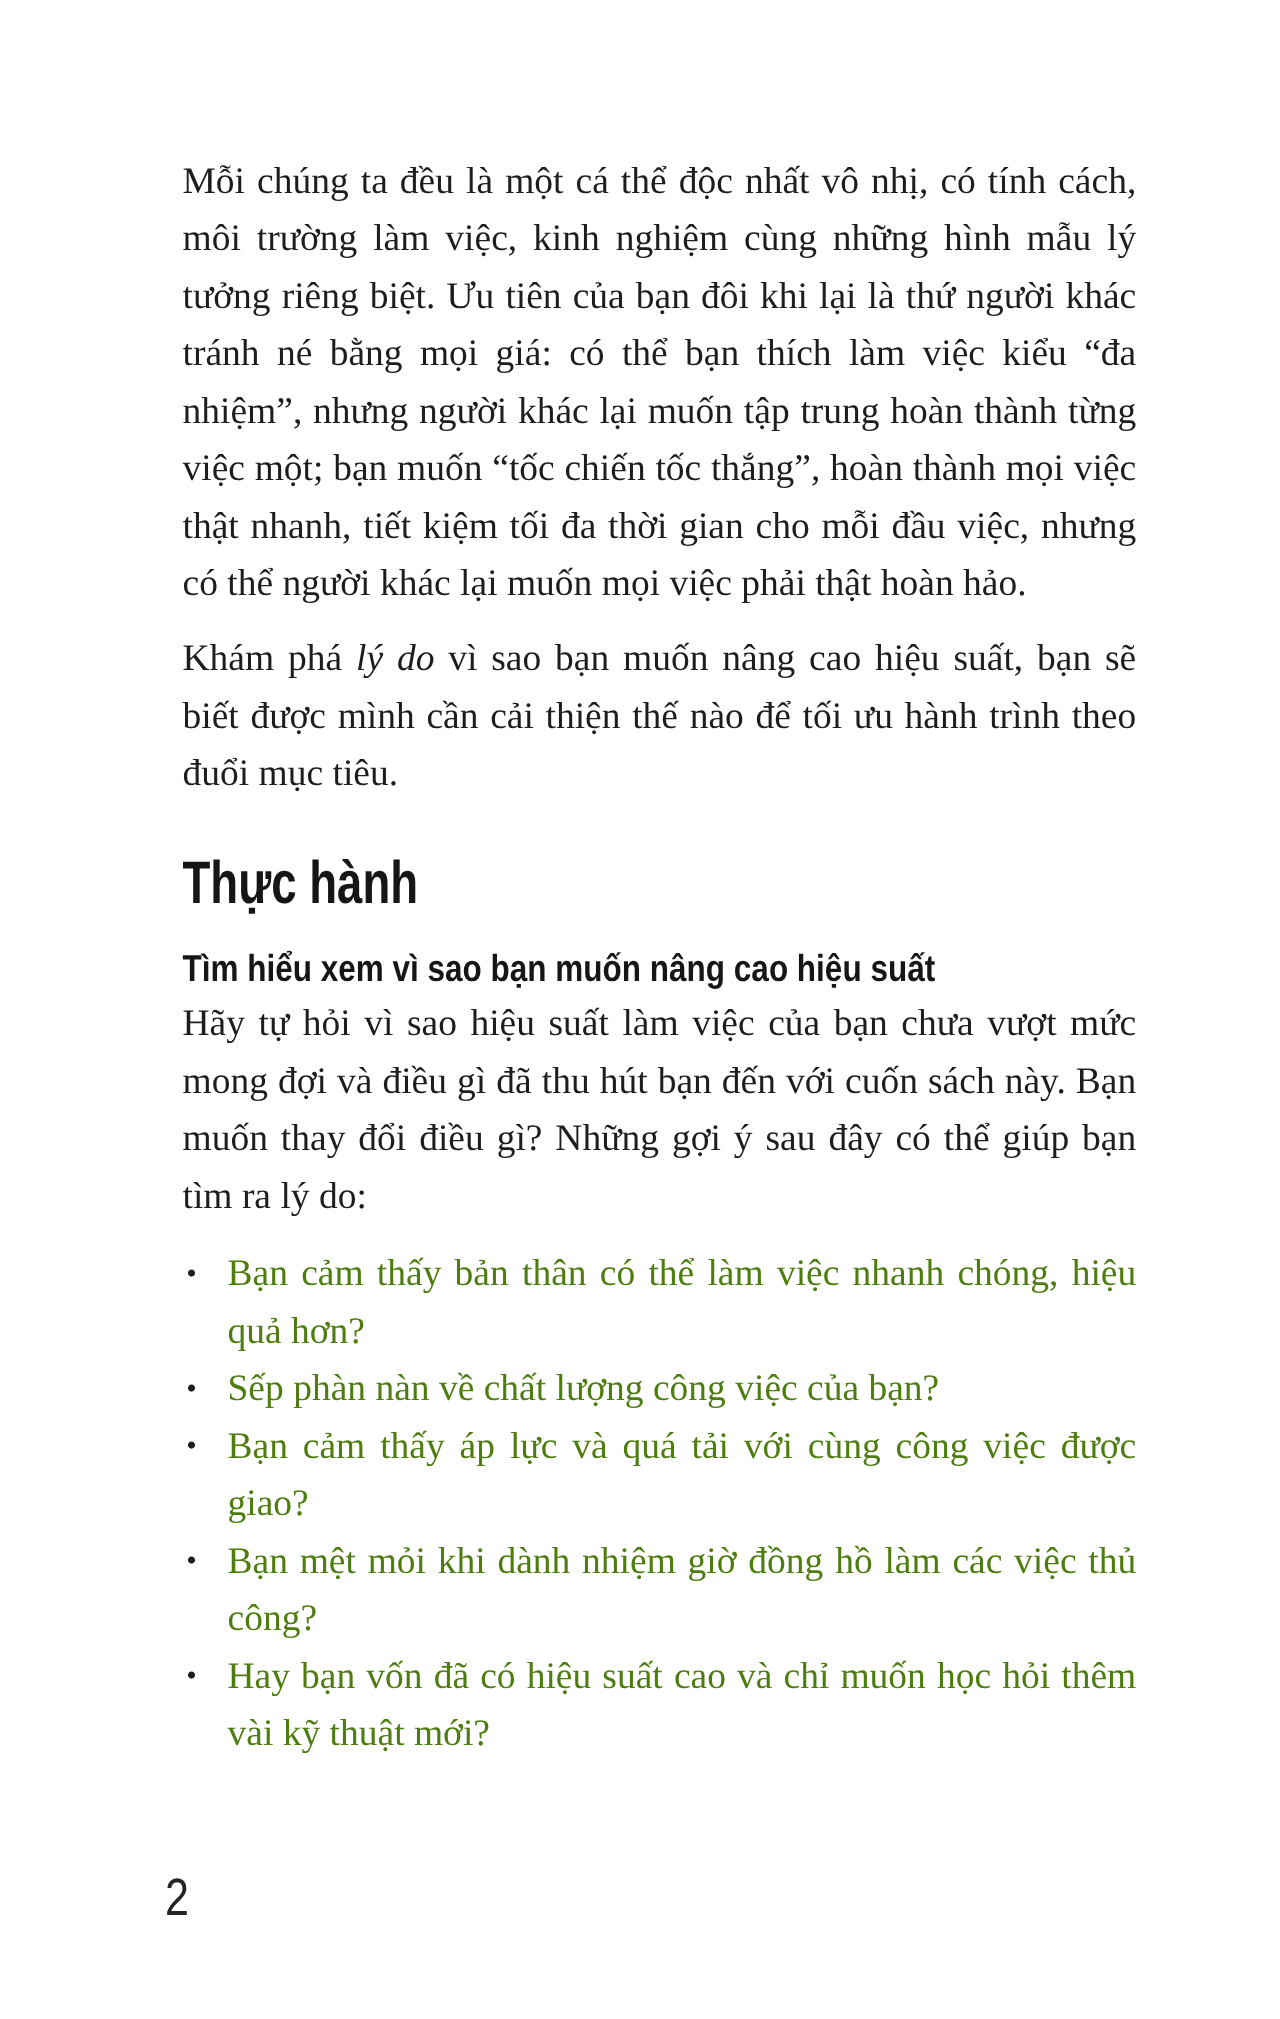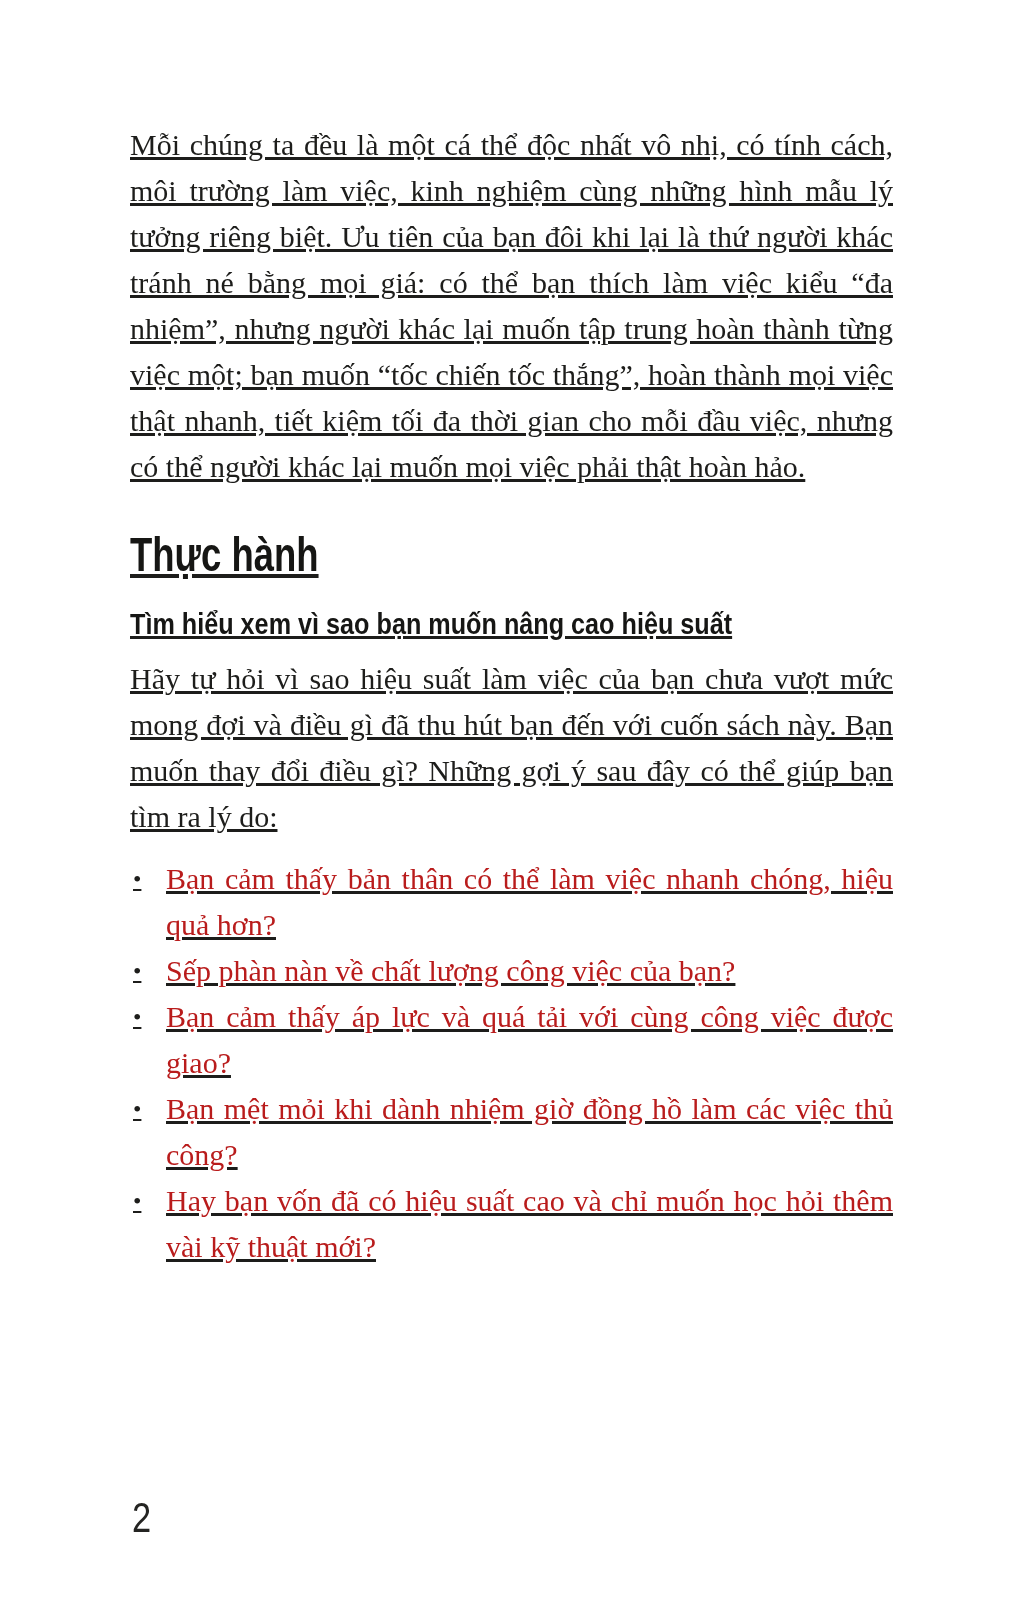--- a/index.html
+++ b/index.html
@@ -11,24 +11,23 @@
     position: relative;
     width: 1024px;
     height: 1615px;
     background: #ffffff;
     overflow: hidden;
     font-family: "Liberation Serif", "DejaVu Serif", serif;
     color: #1d1d1b;
   }
   .column {
     position: absolute;
-    left: 130px;
+    left: 146px;
     top: 122px;
     width: 763px;
-    text-decoration: underline;
   }
   p.body {
     margin: 0 0 14px 0;
     font-size: 30px;
     line-height: 46px;
     text-align: justify;
     color: #1d1d1b;
   }
   p.body em {
     font-style: italic;
@@ -49,21 +48,21 @@
     font-family: "Liberation Sans", "DejaVu Sans", sans-serif;
     font-weight: 700;
     font-size: 30px;
     line-height: 40px;
     color: #161614;
     transform: scaleX(0.84);
     transform-origin: left center;
     white-space: nowrap;
   }
   p.body.after-heading {
-    margin-top: 12px;
+    margin-top: 0;
   }
   ul.bullet-list {
     list-style: none;
     margin: 16px 0 0 0;
     padding: 0;
   }
   ul.bullet-list li {
     display: flex;
     align-items: flex-start;
     margin: 0;
@@ -75,21 +74,21 @@
     box-sizing: border-box;
     font-size: 24px;
     line-height: 46px;
     color: #1d1d1b;
   }
   .bullet-text {
     flex: 1;
     font-size: 30px;
     line-height: 46px;
     text-align: justify;
-    color: #b91c1c;
+    color: #4d7c0f;
   }
   .page-number {
     position: absolute;
     left: 132px;
     top: 1494px;
     font-family: "Liberation Sans", "DejaVu Sans", sans-serif;
     font-weight: 400;
     font-size: 42px;
     line-height: 48px;
     color: #242422;
@@ -98,20 +97,21 @@
   }
 </style>
 </head>
 <body>
 
 <div class="page">
   <div class="column">
 
     <p class="body">Mỗi chúng ta đều là một cá thể độc nhất vô nhị, có tính cách, môi trường làm việc, kinh nghiệm cùng những hình mẫu lý tưởng riêng biệt. Ưu tiên của bạn đôi khi lại là thứ người khác tránh né bằng mọi giá: có thể bạn thích làm việc kiểu “đa nhiệm”, nhưng người khác lại muốn tập trung hoàn thành từng việc một; bạn muốn “tốc chiến tốc thắng”, hoàn thành mọi việc thật nhanh, tiết kiệm tối đa thời gian cho mỗi đầu việc, nhưng có thể người khác lại muốn mọi việc phải thật hoàn hảo.</p>
 
+    <p class="body"><span>Khám phá </span><em>lý do</em><span> vì sao bạn muốn nâng cao hiệu suất, bạn sẽ biết được mình cần cải thiện thế nào để tối ưu hành trình theo đuổi mục tiêu.</span></p>
 
     <h1 class="section-heading">Thực hành</h1>
 
     <h2 class="subsection-heading">Tìm hiểu xem vì sao bạn muốn nâng cao hiệu suất</h2>
 
     <p class="body after-heading">Hãy tự hỏi vì sao hiệu suất làm việc của bạn chưa vượt mức mong đợi và điều gì đã thu hút bạn đến với cuốn sách này. Bạn muốn thay đổi điều gì? Những gợi ý sau đây có thể giúp bạn tìm ra lý do:</p>
 
     <ul class="bullet-list">
       <li>
         <span class="bullet-marker">•</span>

